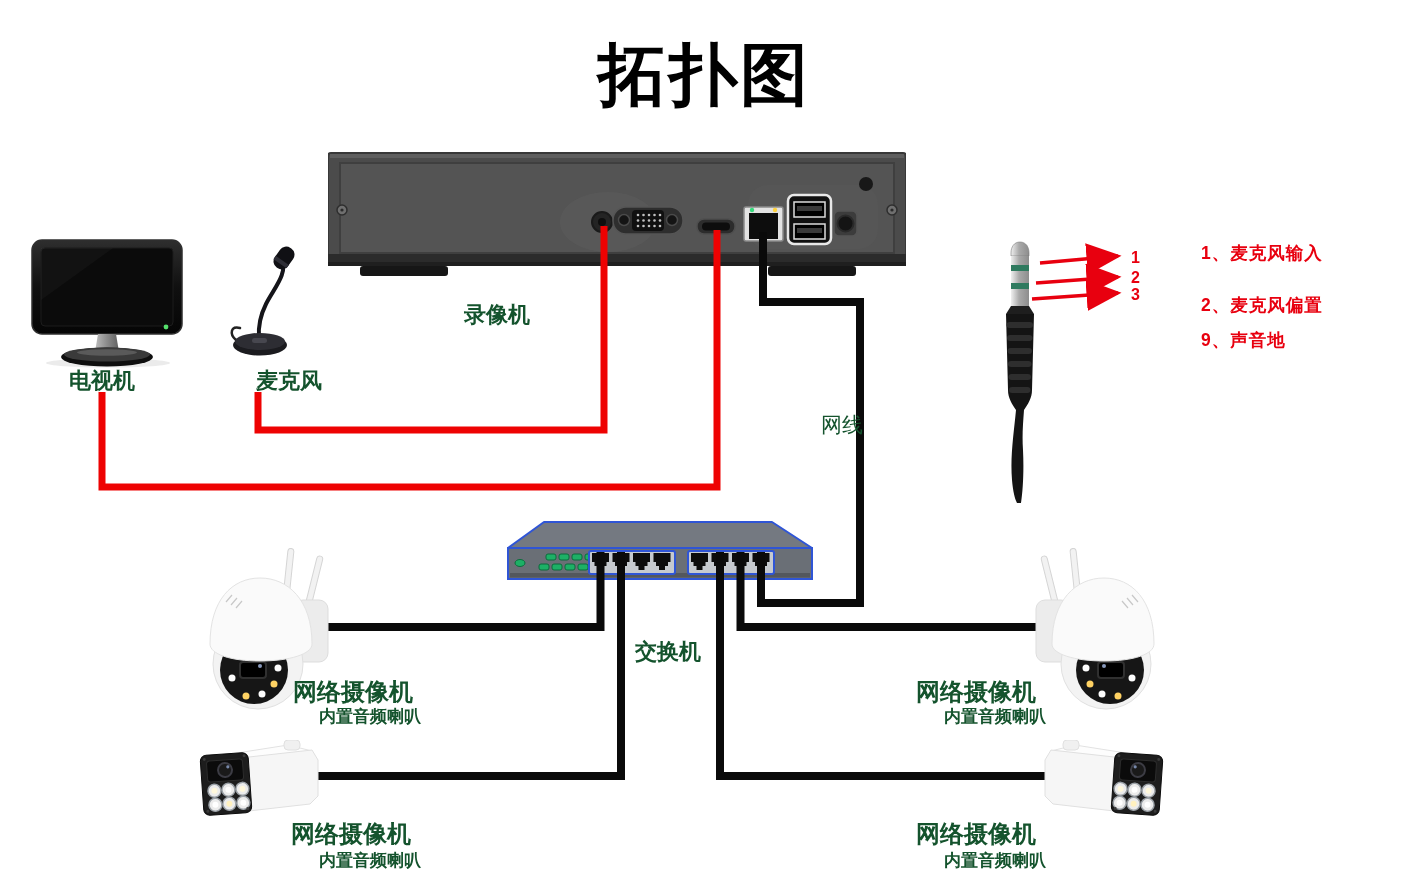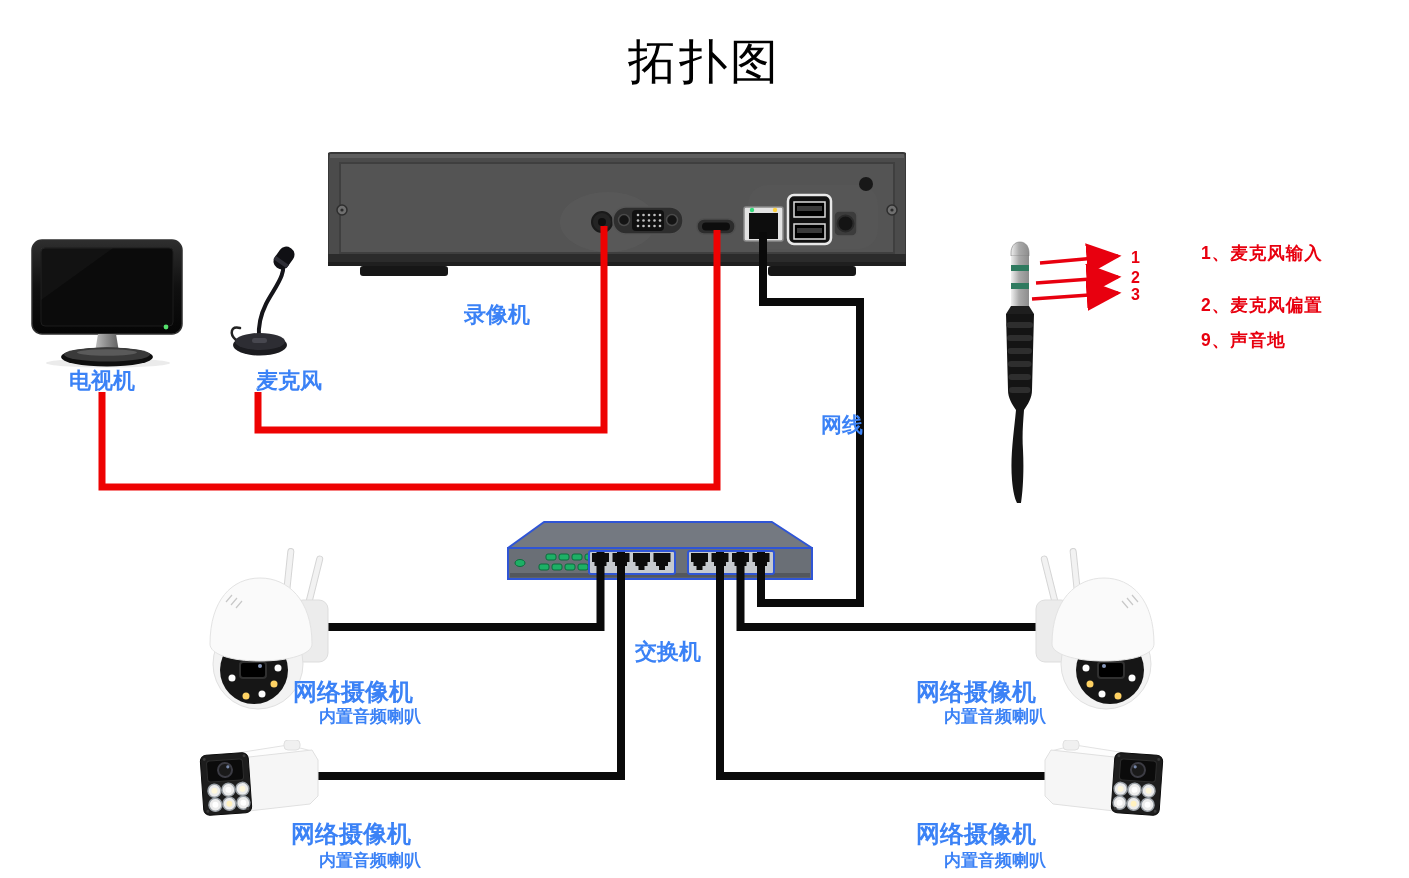--- a/index.html
+++ b/index.html
@@ -2,32 +2,32 @@
 <html><head>
 <meta charset="utf-8">
 <style>
   html,body{margin:0;padding:0;}
   body{
     width:1409px;height:878px;position:relative;overflow:hidden;
     background:#ffffff;
     font-family:"Liberation Sans","DejaVu Sans",sans-serif;
   }
   .abs{position:absolute;}
-  .lbl{position:absolute;color:#3b82f6;font-weight:700;white-space:nowrap;}
+  .lbl{position:absolute;color:#14532d;font-weight:700;white-space:nowrap;}
   .lbl-c{text-align:center;}
   #title{
     left:0;right:0;top:30px;text-align:center;
-    font-size:48px;font-weight:400;letter-spacing:3px;color:#000;
+    font-size:68px;font-weight:700;letter-spacing:3px;color:#000;
   }
   .dev-label{font-size:22px;}
   .cam-label{font-size:24px;}
   .cam-sublabel{font-size:17px;margin-left:16px;}
   #net-cable-label{
     left:821px;top:412px;width:24px;
-    font-size:21px;line-height:25px;font-weight:700;
+    font-size:21px;line-height:25px;font-weight:400;
     word-break:break-all;text-align:center;
   }
   .red-note{
     position:absolute;left:1201px;color:#e8000f;
     font-size:17.5px;font-weight:700;letter-spacing:1px;white-space:nowrap;
   }
   .pin-num{
     position:absolute;width:22px;text-align:left;color:#e8000f;
     font-size:16px;font-weight:700;
   }

